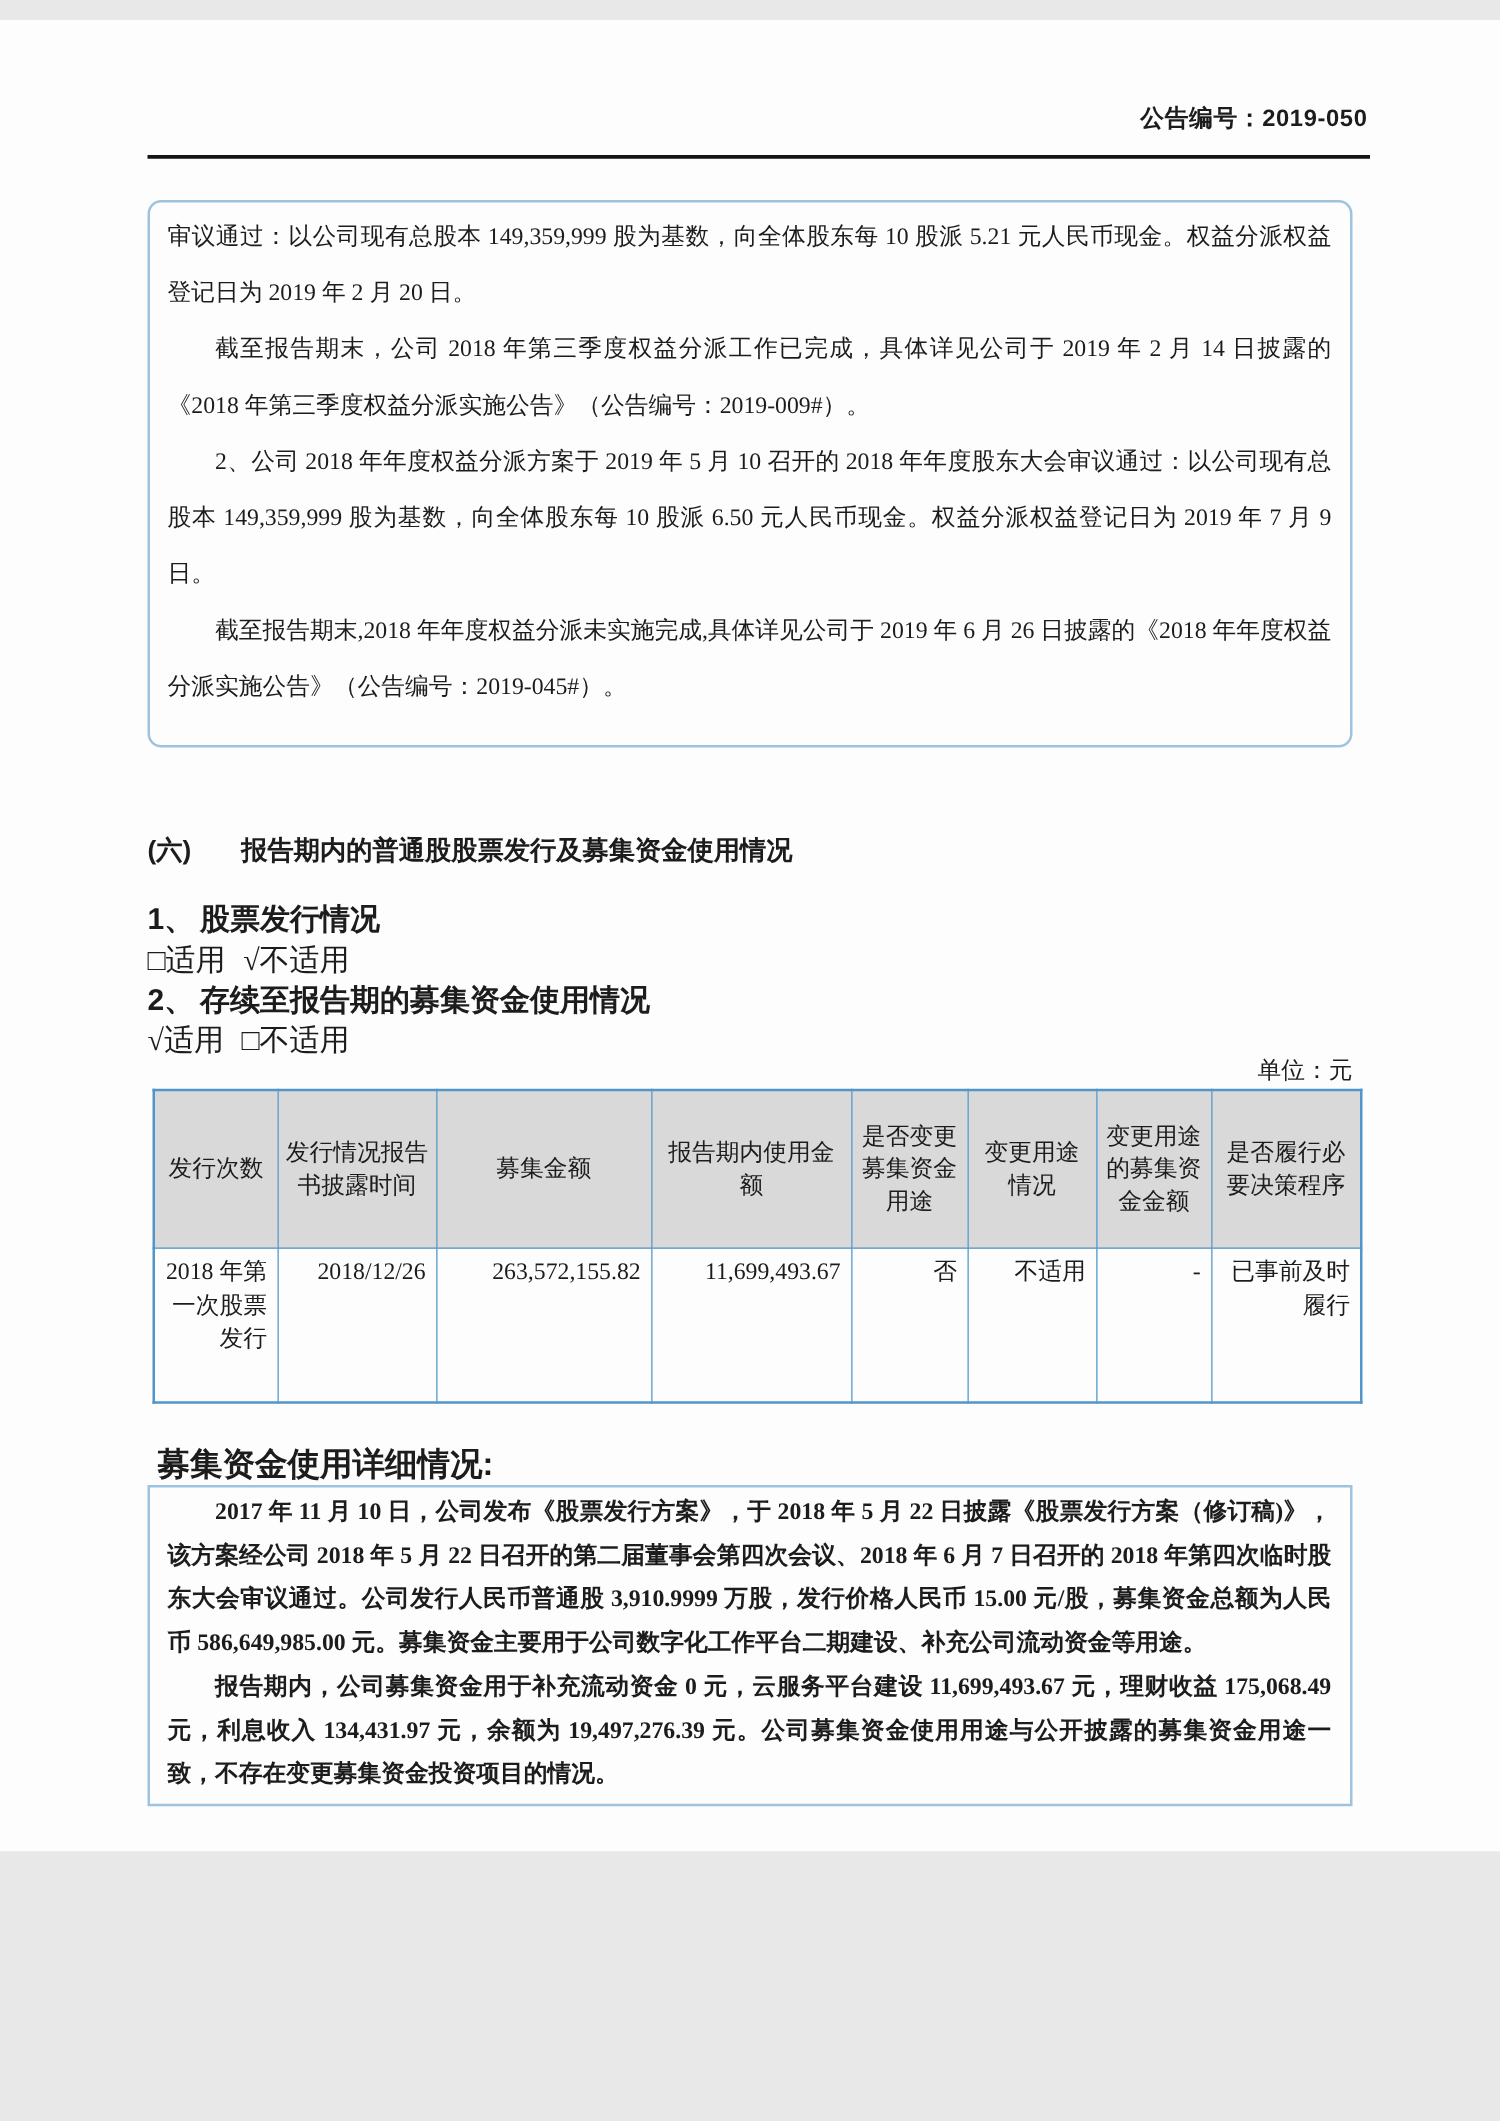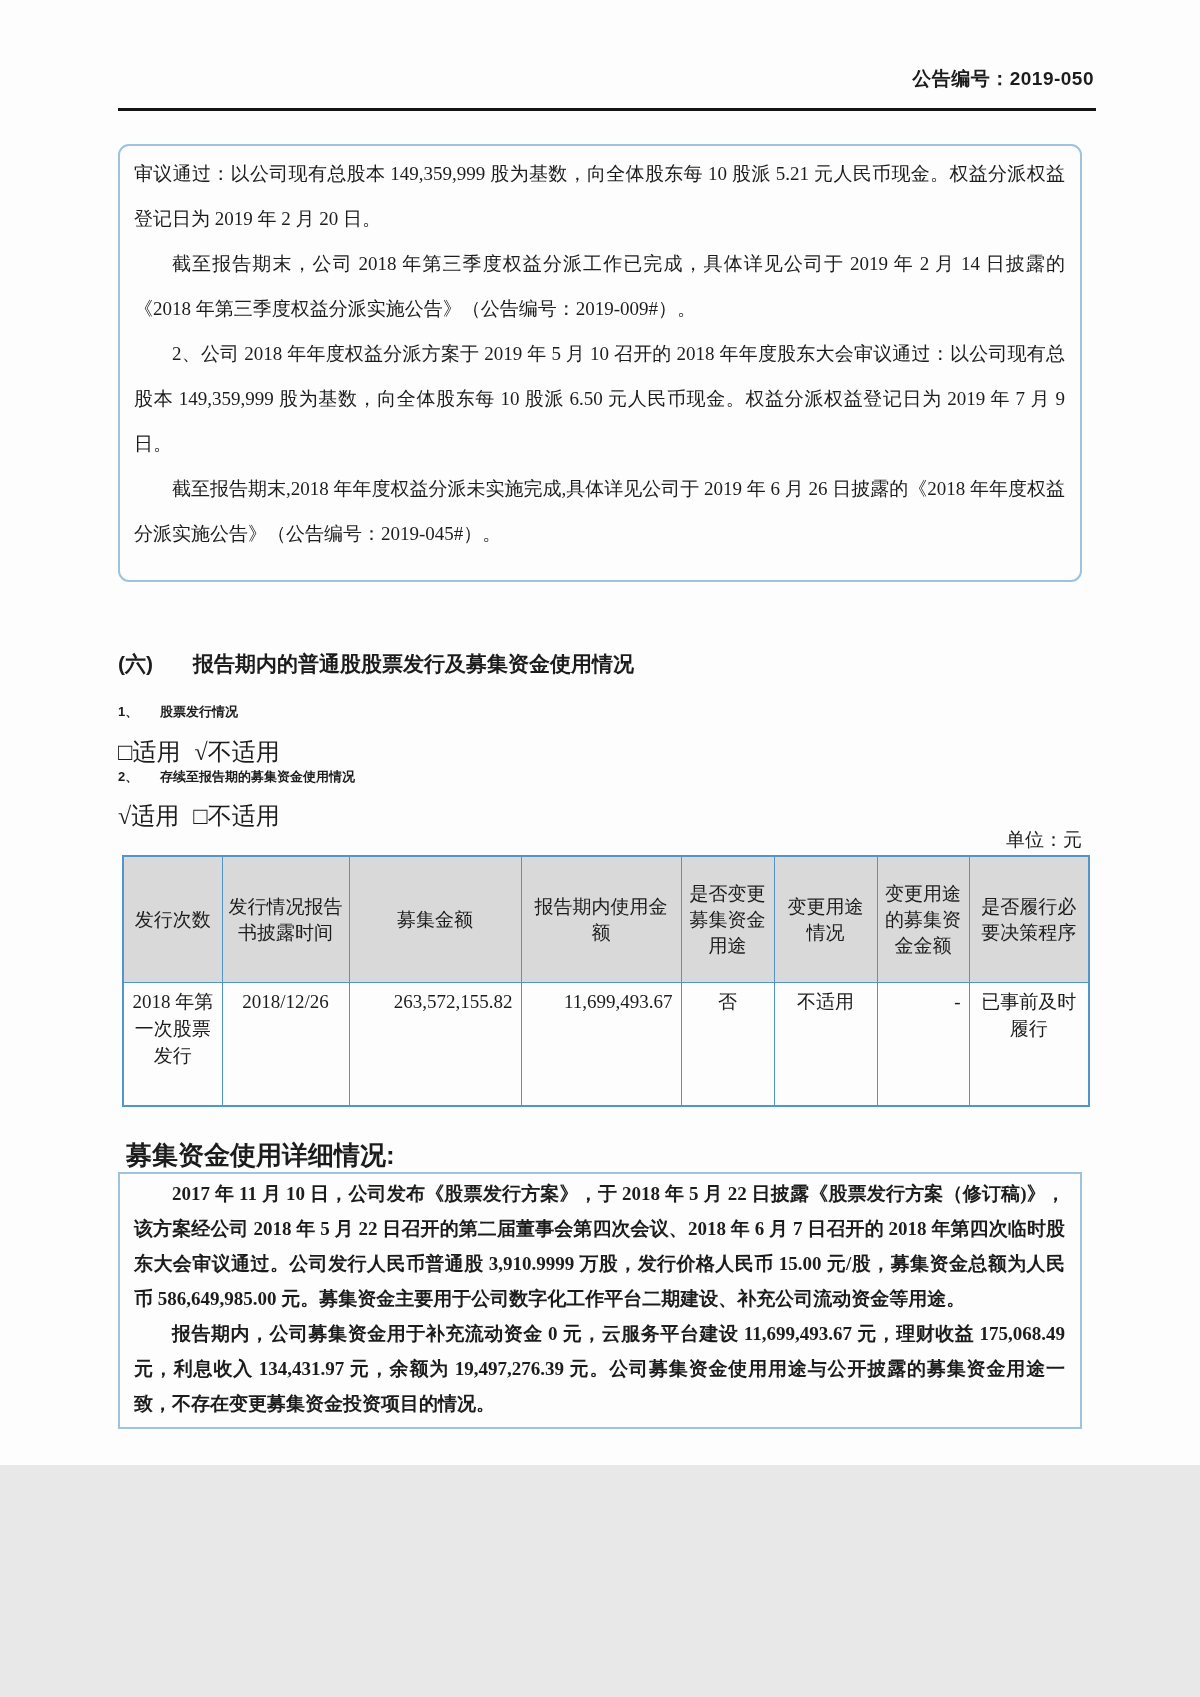--- a/index.html
+++ b/index.html
@@ -1,19 +1,19 @@
 <!DOCTYPE html>
 <html><head>
 <meta charset="utf-8">
 <style>
   html,body { margin:0; padding:0; background:#e8e8e8; }
   .page {
     position:relative;
     width:1200px; height:1465px;
-    margin:0 auto;
+    margin:16px auto;
     background:#fdfdfd;
     font-family:"Liberation Serif", serif;
     color:#1c1c1c;
     overflow:hidden;
   }
   .doc-number {
     position:absolute; top:66px; right:106px;
     font-family:"Liberation Sans", sans-serif;
     font-size:19px; font-weight:bold; letter-spacing:0.5px;
   }
@@ -35,21 +35,21 @@
 
   .h-six {
     position:absolute; left:118px; top:650px;
     font-family:"Liberation Sans", sans-serif;
     font-size:21px; font-weight:bold;
   }
   .h-six .h-num { display:inline-block; min-width:75px; }
   .h-item {
     position:absolute; left:118px;
     font-family:"Liberation Sans", sans-serif;
-    font-size:13px; font-weight:bold;
+    font-size:24px; font-weight:bold;
   }
   .h-item .h-num { display:inline-block; min-width:42px; }
   .item1 { top:703px; } .item2 { top:768px; }
   .applicable {
     position:absolute; left:118px;
     font-size:24px;
   }
   .app1 { top:736px; } .app2 { top:800px; }
   .applicable .opt { margin-right:14px; }
   .unit-label {
@@ -70,21 +70,21 @@
     font-weight:normal;
     text-align:center; vertical-align:middle;
     height:121px; line-height:26px;
     padding:2px 6px;
   }
   table.fund td {
     border:1px solid #5195ca;
     vertical-align:top;
     height:112px; line-height:27px;
     padding:5px 8px;
-    text-align:center;
+    text-align:right;
     word-break:normal;
   }
   table.fund td.num { text-align:right; }
 
   .detail-heading {
     position:absolute; left:126px; top:1138px;
     font-family:"Liberation Sans", sans-serif;
     font-size:26px; font-weight:bold;
   }
   .page-number {

